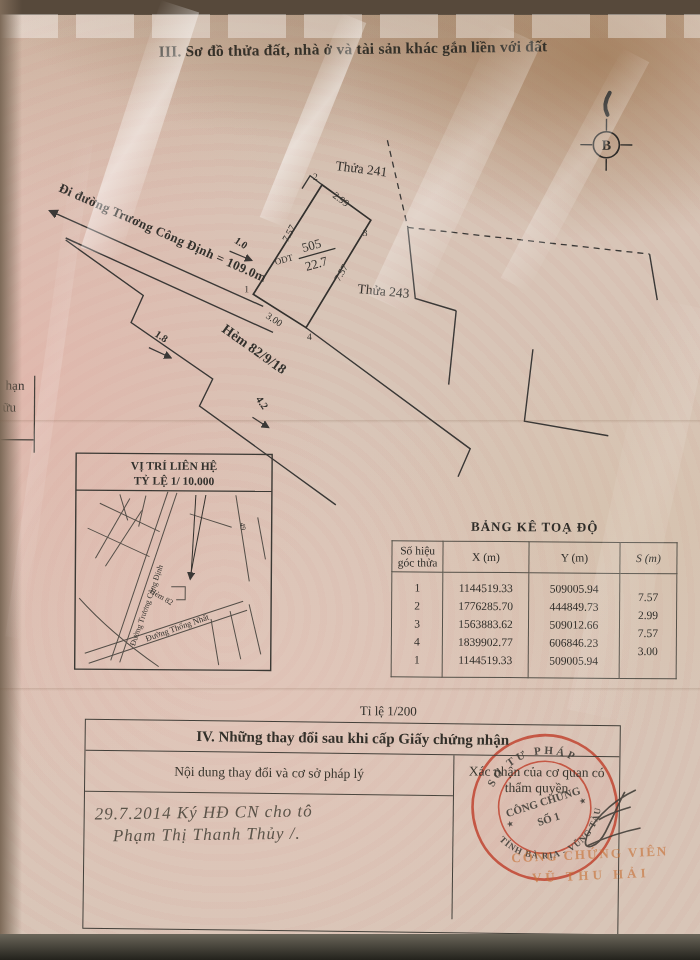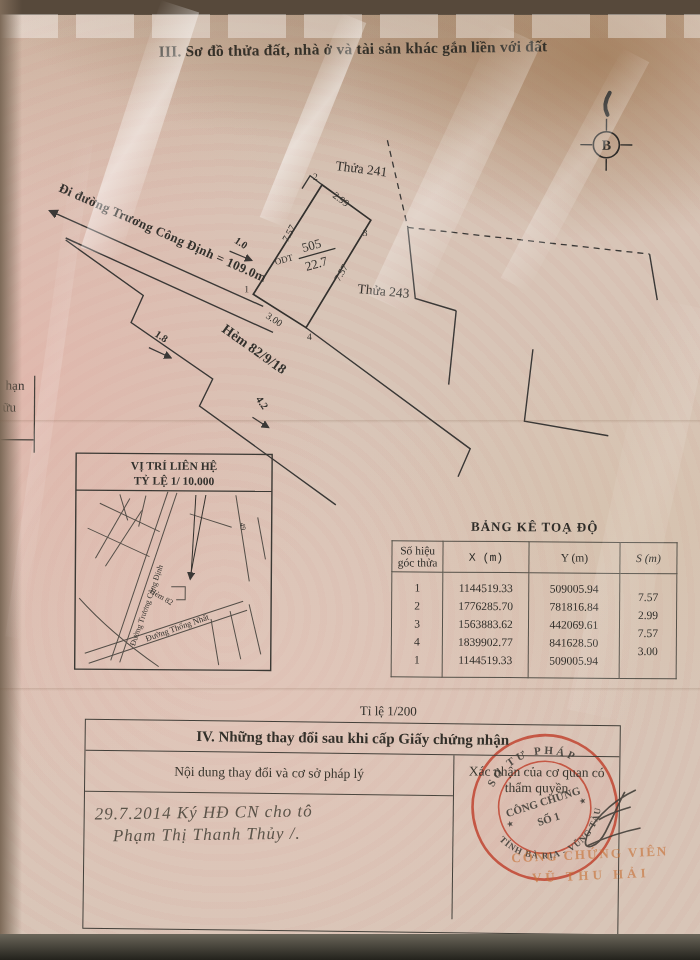--- a/index.html
+++ b/index.html
@@ -198,21 +198,21 @@
     </g>
   </svg>
 
   <div class="abs coord">
     <div class="t-title">BẢNG KÊ TOẠ ĐỘ</div>
     <table class="coords">
       <thead>
         <tr>
           <th style="width:18%;white-space:pre-line;">Số hiệu
 góc thửa</th>
-          <th style="width:30%;font-family:Liberation Mono, monospace;">X (m)</th>
+          <th style="width:30%;">X (m)</th>
           <th style="width:32%;">Y (m)</th>
           <th style="width:20%;font-style:italic;">S (m)</th>
         </tr>
       </thead>
       <tbody>
         <tr>
           <td>
             <div class="tcell">1</div>
             <div class="tcell">2</div>
             <div class="tcell">3</div>
@@ -221,23 +221,23 @@
           </td>
           <td>
             <div class="tcell">1144519.33</div>
             <div class="tcell">1776285.70</div>
             <div class="tcell">1563883.62</div>
             <div class="tcell">1839902.77</div>
             <div class="tcell">1144519.33</div>
           </td>
           <td>
             <div class="tcell">509005.94</div>
-            <div class="tcell">781816.84</div>
-            <div class="tcell">442069.61</div>
-            <div class="tcell">841628.50</div>
+            <div class="tcell">444849.73</div>
+            <div class="tcell">509012.66</div>
+            <div class="tcell">606846.23</div>
             <div class="tcell">509005.94</div>
           </td>
           <td class="scol">
             <div class="tcell">7.57</div>
             <div class="tcell">2.99</div>
             <div class="tcell">7.57</div>
             <div class="tcell">3.00</div>
           </td>
         </tr>
       </tbody>

